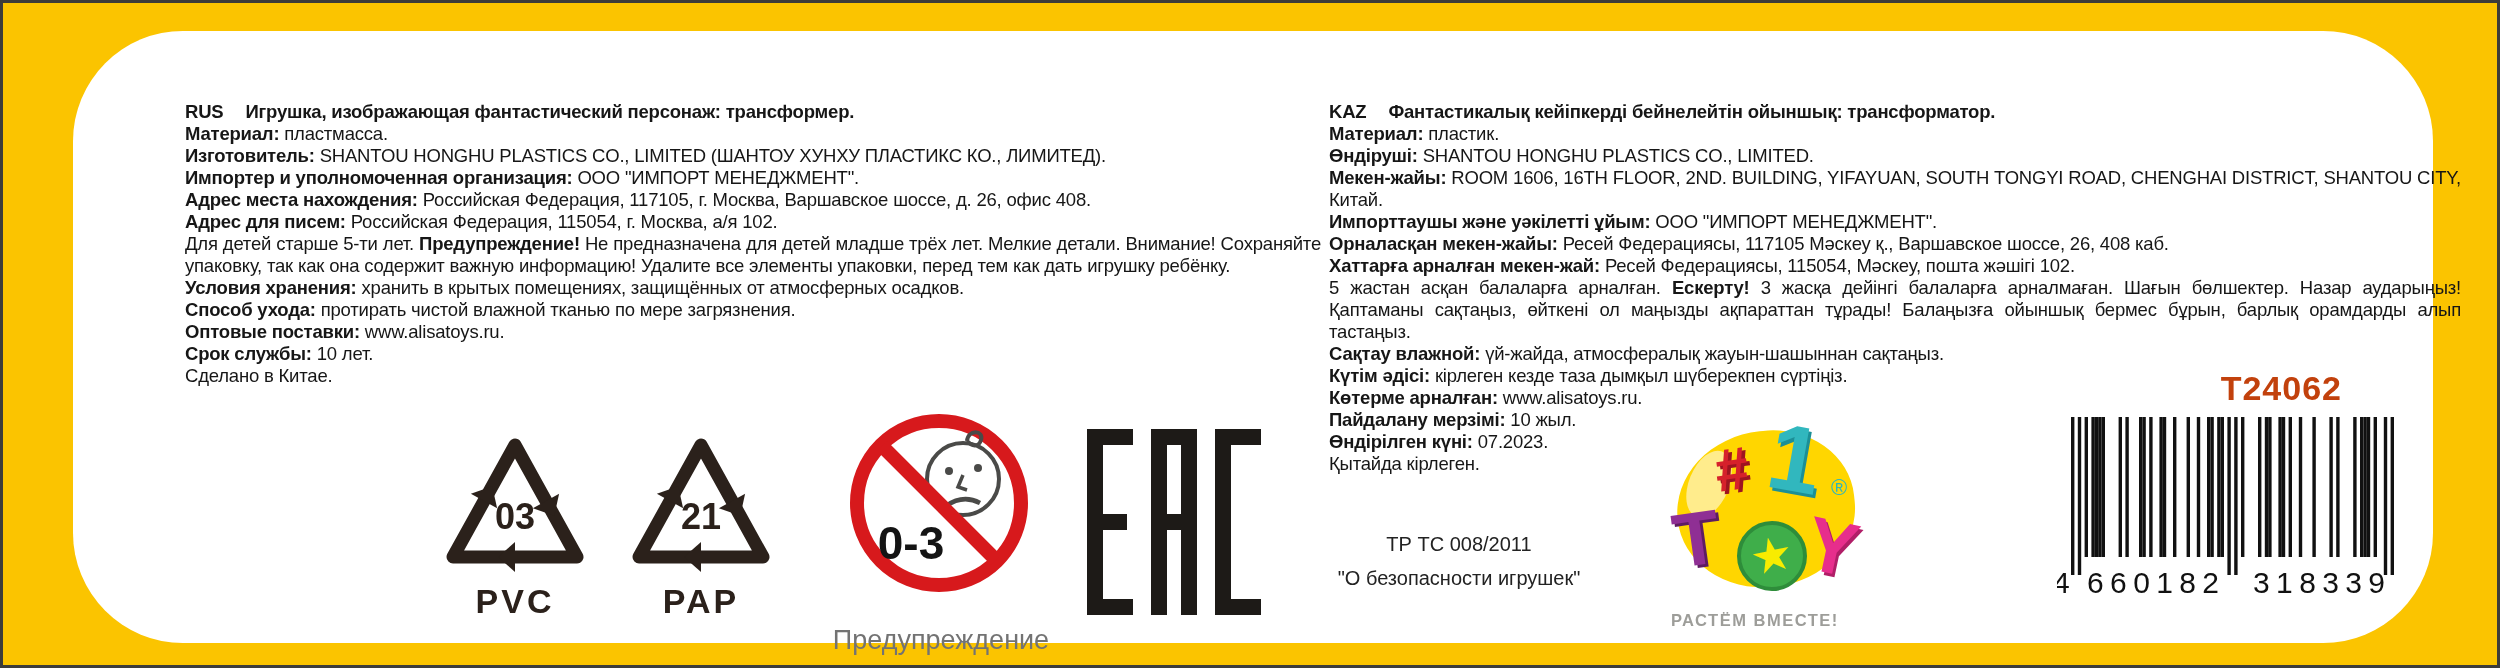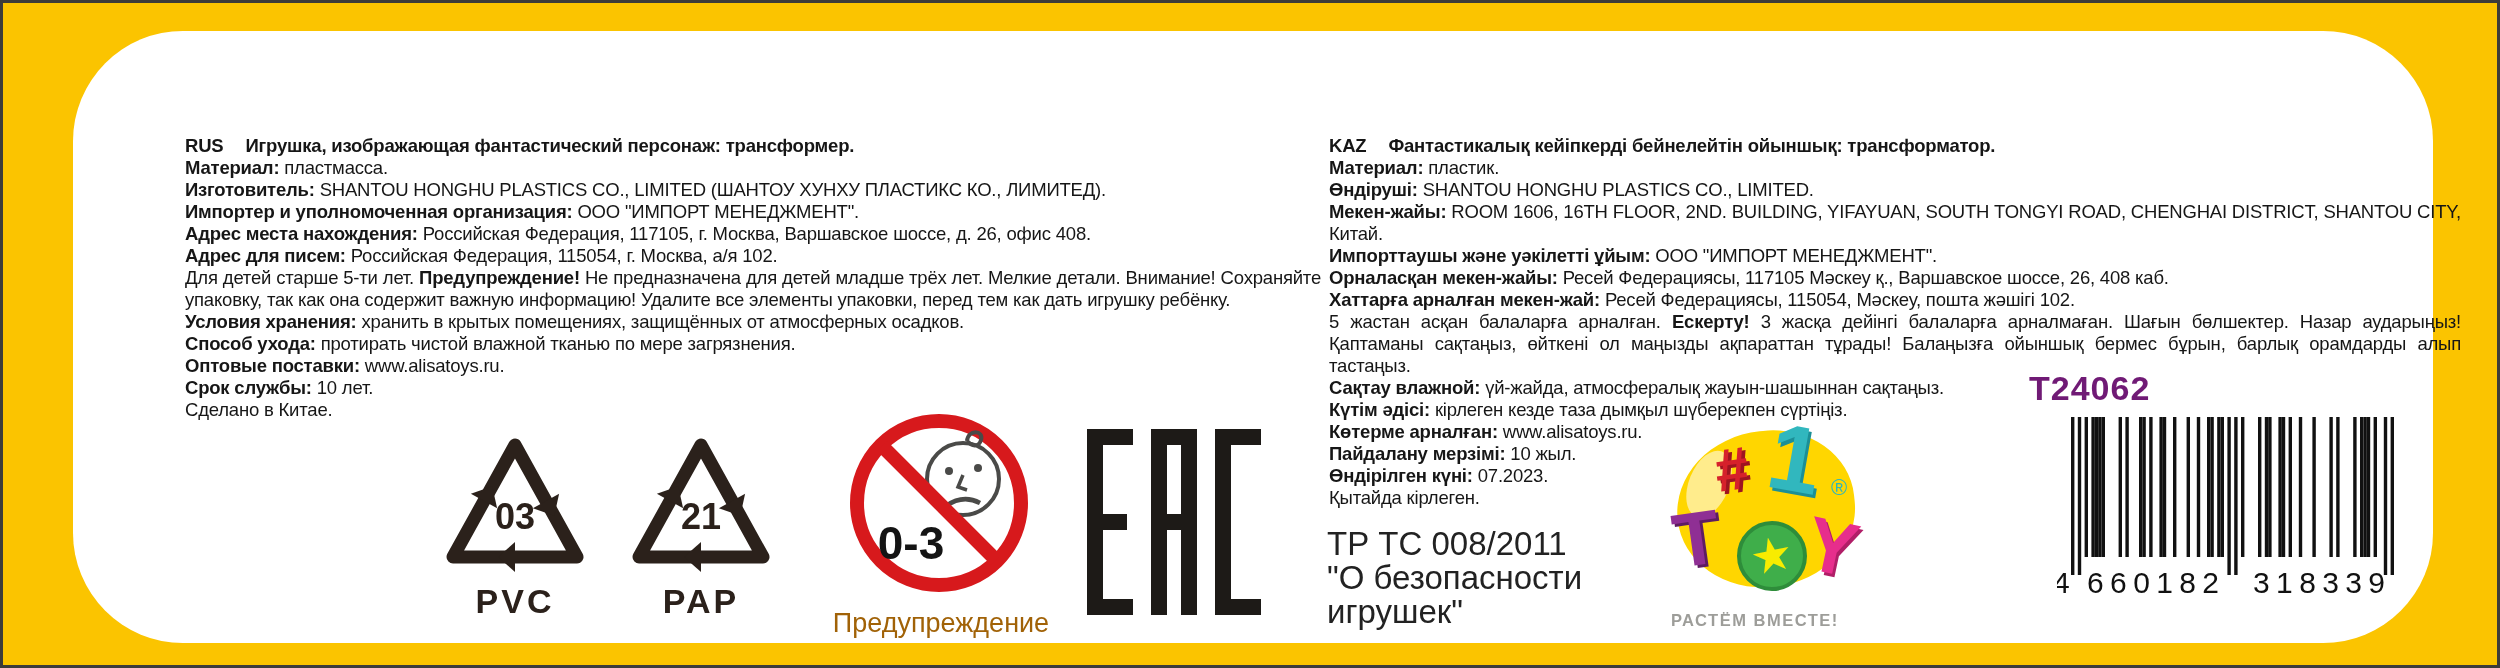--- a/index.html
+++ b/index.html
@@ -10,40 +10,40 @@
   }
   .panel{
     position:absolute; left:70px; top:28px; width:2360px; height:612px;
     background:#ffffff; border-radius:110px;
   }
   .col{
     position:absolute; top:70px; font-size:18.5px; line-height:22px;
     letter-spacing:-0.2px; text-align:justify; color:#161616;
   }
   .col p{margin:0; text-align:justify;}
-  .col b{font-weight:bold;margin-top:34px;}
+  .col b{font-weight:bold;}
   .col .gap{display:inline-block; margin-right:22px;}
   .rus{left:112px; width:1136px;}
   .kaz{left:1256px; width:1132px;}
 
   .sym{position:absolute; width:140px; height:200px;}
   .sym-pvc{left:372px; top:404px;}
   .sym-pap{left:558px; top:404px;text-align:center;}
 
   .agewarn{position:absolute; left:770px; top:376px; width:192px; height:192px;}
   .agewarn-caption{
-    position:absolute; left:748px; top:577px; width:240px;
-    font-size:27px; text-align:center; color:#a16207;
+    position:absolute; left:748px; top:594px; width:240px;
+    font-size:27px; text-align:center; color:#737373;
   }
 
   .eac{position:absolute; left:1014px; top:398px; width:180px; height:188px;}
 
   .cert{
     position:absolute; left:1254px; top:496px; width:264px;
-    text-align:left; font-size:33px; line-height:34px; color:#222;
+    text-align:center; font-size:20px; line-height:34px; color:#222;
   }
 
   .logo{position:absolute; left:1590px; top:388px; width:232px; height:202px;}
   .logo *{position:absolute; font-weight:bold;}
   .logo-blob{width:178px; height:156px; left:14px; top:12px; background:#FFD600;
     border-radius:52% 48% 50% 50%; transform:rotate(-6deg);}
   .logo-shine{width:40px; height:70px; left:26px; top:30px; background:rgba(255,255,255,.55);
     border-radius:50%; transform:rotate(22deg);}
   .logo-hash{left:52px; top:16px; font-size:60px; color:#D6212B; transform:rotate(-8deg);
     text-shadow:3px 3px 0 #9e1420;}
@@ -56,22 +56,22 @@
     border:4px solid #2e8d3a; border-radius:50%; display:flex; align-items:center;
     justify-content:center;}
   .logo-star{position:static; font-size:42px; color:#F8EC00; transform:rotate(-12deg);
     line-height:1;}
   .logo-y{left:144px; top:84px; font-size:76px; color:#E72E8C; transform:rotate(12deg);
     text-shadow:3px 3px 0 #b01e67;}
   .logo-tagline{left:8px; top:192px; width:212px; font-size:16.5px;
     letter-spacing:1.5px; color:#9D9D99;}
 
   .itemcode{
-    position:absolute; left:1956px; top:338px; width:270px; text-align:left;
-    font-size:34px; font-weight:bold; letter-spacing:1px; color:#701a75;
+    position:absolute; left:1999px; top:338px; width:270px; text-align:right;
+    font-size:34px; font-weight:bold; letter-spacing:1px; color:#c2410c;
   }
   .barcode{position:absolute; left:1984px; top:386px; width:340px; height:180px;}
 </style>
 </head>
 <body>
 
 <div class="canvas">
   <div class="panel">
 
     <div class="col rus">

